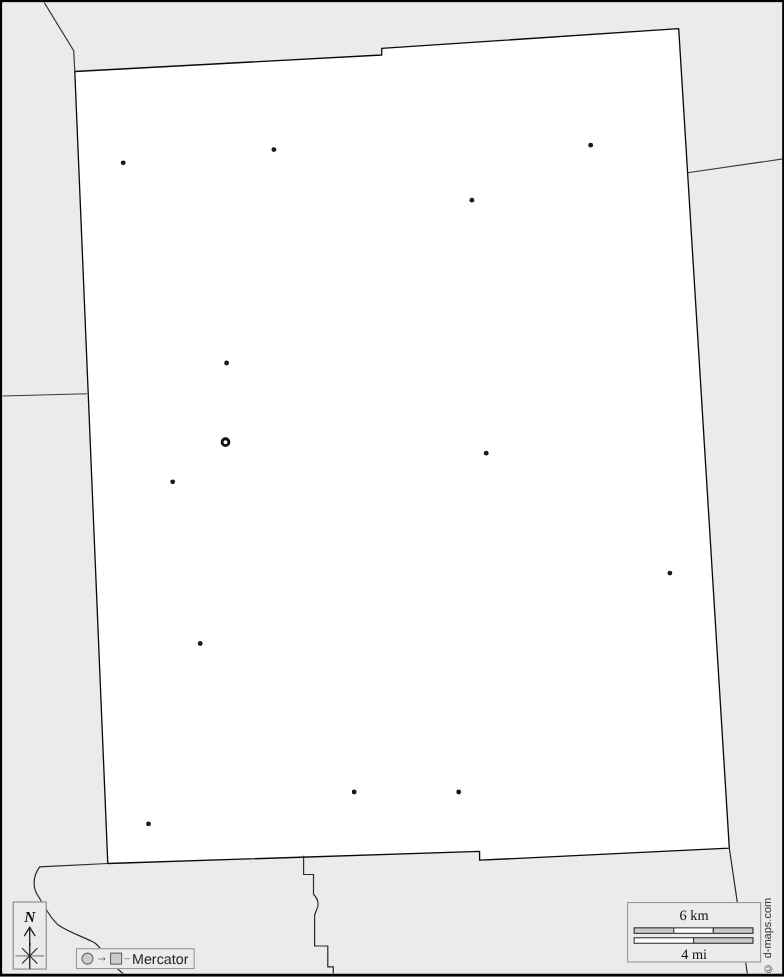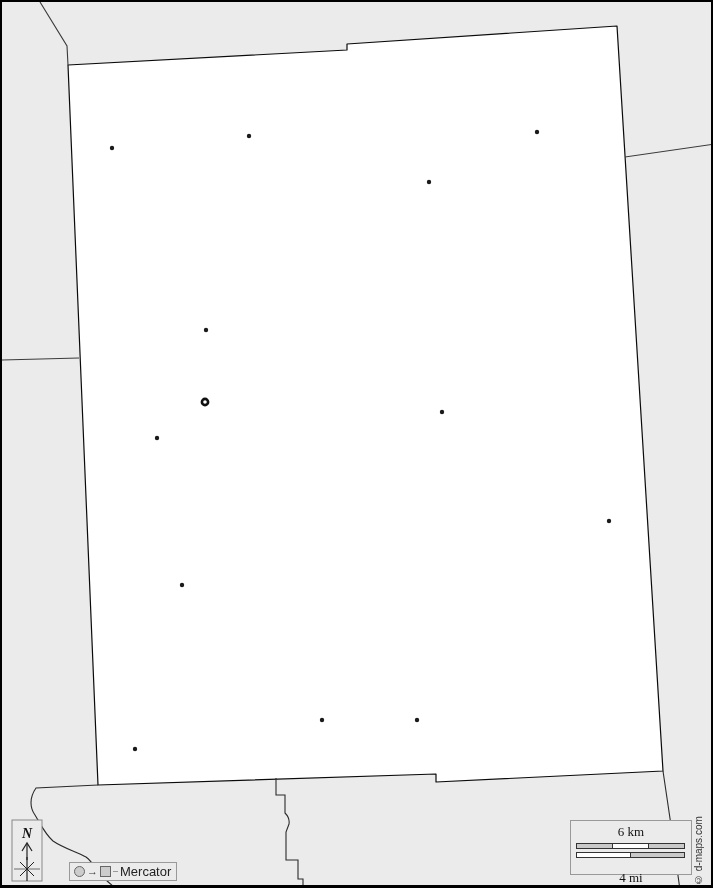--- a/index.html
+++ b/index.html
@@ -44,21 +44,21 @@
     box-sizing:border-box;
     border:1px solid #999;
     background:#ebebeb;
     font-family:"Liberation Serif", serif;
     color:#111;
   }
   .scale-label{
     text-align:center;font-size:13px;line-height:13px;
   }
   .km-label{margin-top:4px;margin-bottom:5px;}
-  .mi-label{margin-top:13px;}
+  .mi-label{margin-top:3px;}
   .bar{
     width:110px;height:6px;margin:0 auto 3px auto;
     display:flex;
   }
   .seg{
     box-sizing:border-box;height:6px;
     border:1px solid #333;display:inline-block;
   }
   .seg + .seg{margin-left:-1px;}
   .seg.g{background:#c9c9c9;}

